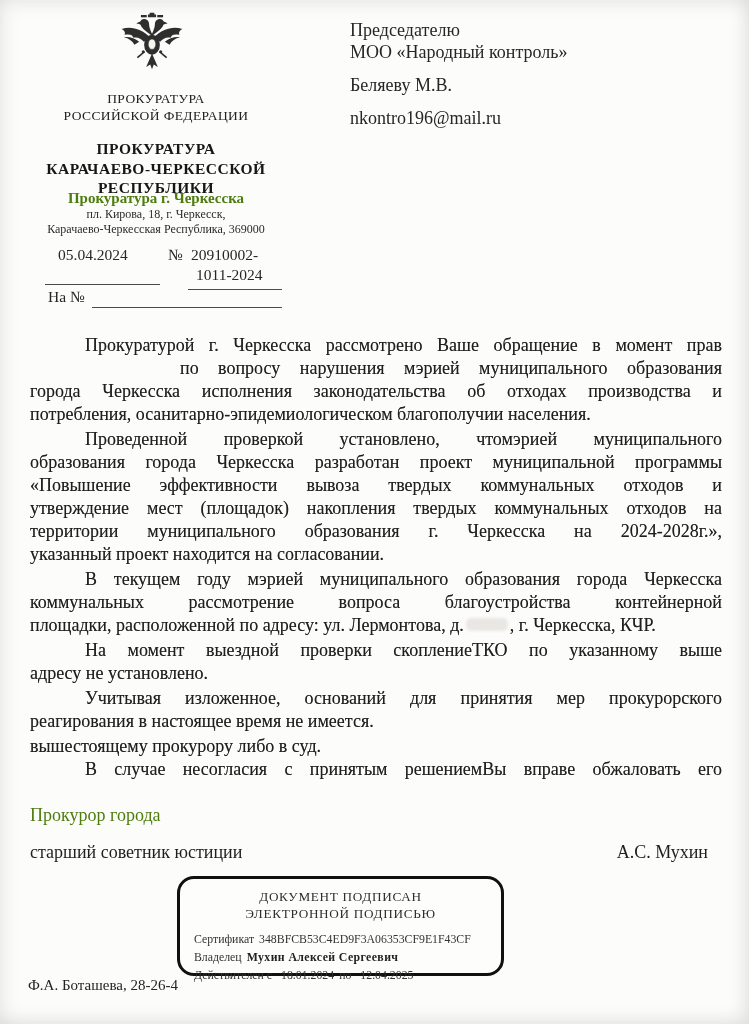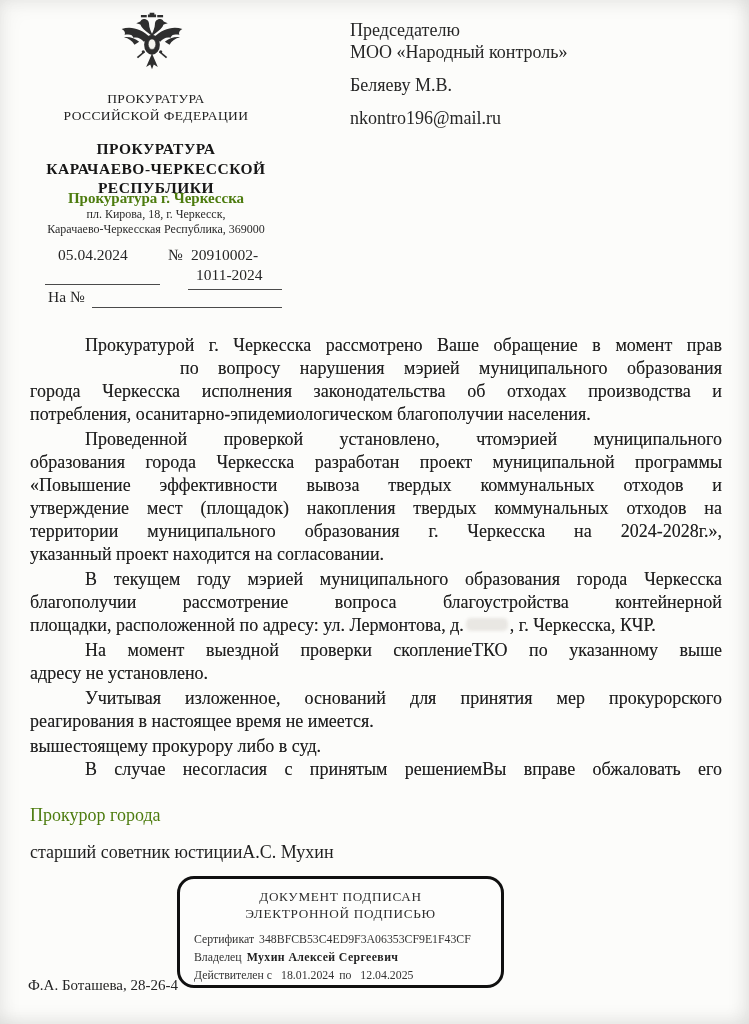--- a/index.html
+++ b/index.html
@@ -39,23 +39,23 @@
   .body{position:absolute; left:30px; top:334px; width:692px; font-size:18px; line-height:23px;
     color:#1f1f1f; text-shadow:0 0 .5px rgba(0,0,0,.45);}
   .para{margin-bottom:2px;}
   .bline{text-align:justify; text-align-last:justify; white-space:normal;}
   .bline.last{text-align-last:left;}
   .redact{display:inline-block; height:13px; background:#e9e7e3; filter:blur(1.5px);
     border-radius:5px; vertical-align:baseline; margin:0 2px;}
   
   .sig1{position:absolute; left:30px; top:805px; font-size:18px; color:#4d7c0f;}
   .sig2{position:absolute; left:30px; top:842px; width:678px; font-size:18px; color:#1f1f1f;
-    display:flex; }
+    display:flex; justify-content:space-between;}
   
-  .stamp{position:absolute; left:177px; top:876px; width:327px; height:112px;
+  .stamp{position:absolute; left:177px; top:876px; width:327px; height:100px;
     border:3.5px solid #101010; border-radius:17px; background:#fdfdfc; z-index:3;}
   .stamp-title{position:absolute; left:0; top:9px; width:100%; text-align:center;
     font-size:13.2px; line-height:17px; letter-spacing:.7px; color:#2e2e2e;}
   .stamp-row{position:absolute; left:14px; font-size:11.8px; color:#333; white-space:nowrap;}
   .stamp-row.cert{top:53px;}
   .stamp-row.owner{top:71px;}
   .stamp-row.valid{top:89px;}
   .stamp-row .val{margin-left:5px;}
   .stamp-row .bold{font-weight:bold; letter-spacing:.4px; color:#222;}
   .stamp-row .sp{margin-left:9px;margin-top:20px;}
@@ -134,21 +134,21 @@
       <div class="para">
         <div class="bline" style="padding-left: 55px;">Проведенной проверкой установлено, чтомэрией муниципального</div>
         <div class="bline">образования города Черкесска разработан проект муниципальной программы</div>
         <div class="bline">«Повышение эффективности вывоза твердых коммунальных отходов и</div>
         <div class="bline">утверждение мест (площадок) накопления твердых коммунальных отходов на</div>
         <div class="bline">территории муниципального образования г. Черкесска на 2024-2028г.»,</div>
         <div class="bline last">указанный проект находится на согласовании.</div>
       </div>
       <div class="para">
         <div class="bline" style="padding-left: 55px;">В текущем году мэрией муниципального образования города Черкесска</div>
-        <div class="bline">благополучии рассмотрение вопроса благоустройства контейнерной</div>
+        <div class="bline">коммунальных рассмотрение вопроса благоустройства контейнерной</div>
         <div class="bline last">площадки, расположенной по адресу: ул. Лермонтова, д.<span class="redact" style="width: 42px;"></span>, г. Черкесска, КЧР.</div>
       </div>
       <div class="para">
         <div class="bline" style="padding-left: 55px;">На момент выездной проверки скоплениеТКО по указанному выше</div>
         <div class="bline last">адресу не установлено.</div>
       </div>
       <div class="para">
         <div class="bline" style="padding-left: 55px;">Учитывая изложенное, оснований для принятия мер прокурорского</div>
         <div class="bline last">реагирования в настоящее время не имеется.</div>
       </div>

